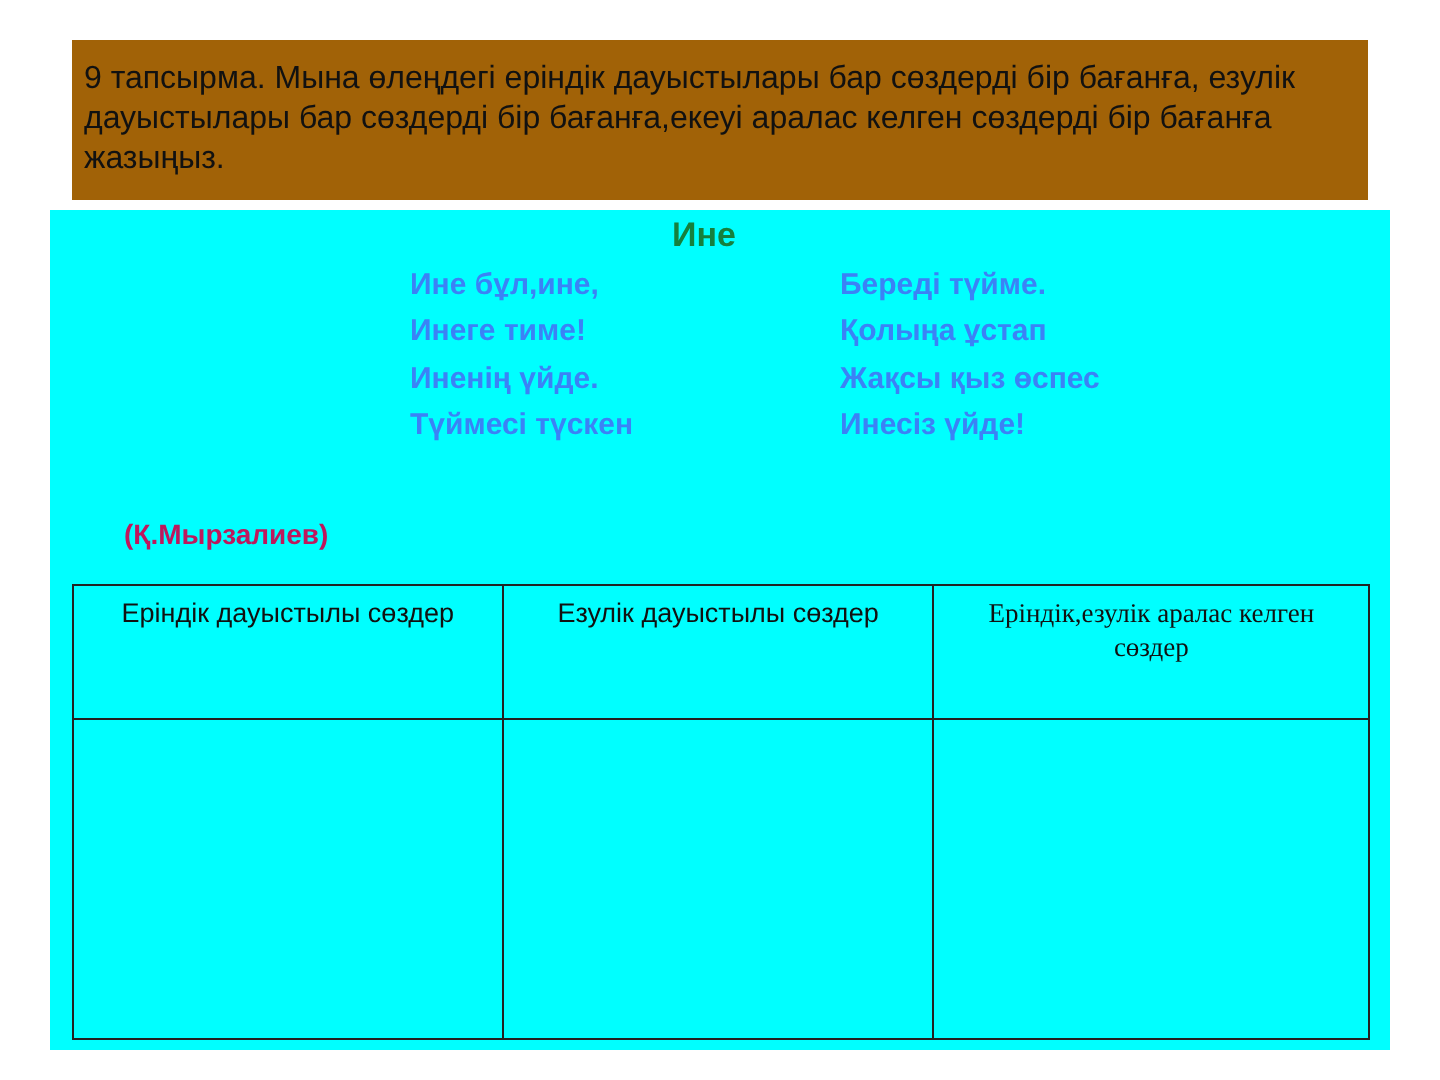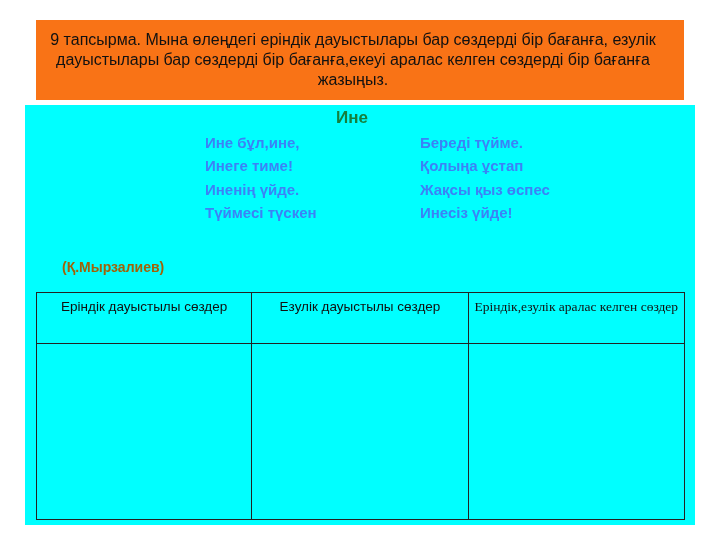--- a/index.html
+++ b/index.html
@@ -1,26 +1,26 @@
 <!DOCTYPE html>
 <html><head>
 <meta charset="utf-8">
 <style>
   html, body { margin:0; padding:0; }
   body { width:720px; height:540px; background:#ffffff; position:relative; overflow:hidden; font-family:"Liberation Sans", sans-serif; }
-  .task-banner { position:absolute; left:36px; top:20px; width:648px; height:80px; background:#f97316; color:#111; font-size:16px; line-height:20px; text-align:center; box-sizing:border-box; padding:10px 20px 0 6px; }
+  .task-banner { position:absolute; left:36px; top:20px; width:648px; height:80px; background:#a16207; color:#111; font-size:16px; line-height:20px; box-sizing:border-box; padding:10px 20px 0 6px; }
   .panel { position:absolute; left:25px; top:105px; width:670px; height:420px; background:#00ffff; }
   .poem-title { position:absolute; left:336px; top:108px; font-size:17px; font-weight:bold; color:#15803d; }
   .poem-col { position:absolute; top:131px; font-size:15px; font-weight:bold; color:#3b82f6; line-height:23.3px; }
   .poem-col.left { left:205px; }
   .poem-col.right { left:420px; }
   .poem-line { display:block; white-space:nowrap; }
-  .author { position:absolute; left:62px; top:259px; font-size:14px; font-weight:bold; color:#a16207; }
+  .author { position:absolute; left:62px; top:259px; font-size:14px; font-weight:bold; color:#be185d; }
   table.answer-table { position:absolute; left:36px; top:292px; width:649px; height:228px; border-collapse:collapse; }
-  table.answer-table td, table.answer-table th { border:1px solid #222; font-size:13.5px; font-weight:normal; color:#111; text-align:center; vertical-align:top; padding:0; }
+  table.answer-table td, table.answer-table th { border:1px solid #222; font-size:13.5px; font-weight:normal; color:#111; text-align:center; vertical-align:top; padding:16px; }
   table.answer-table th { height:45px; padding-top:5px; line-height:17px; }
   .col1 { width:215px; } .col2 { width:216px; } .col3 { width:216px;font-family:Liberation Serif, serif; }
 </style>
 </head>
 <body>
 
 <div class="task-banner">
   <span>9 тапсырма. Мына өлеңдегі еріндік дауыстылары бар сөздерді бір бағанға, езулік дауыстылары бар сөздерді бір бағанға,екеуі аралас келген сөздерді бір бағанға жазыңыз.</span>
 </div>
 

